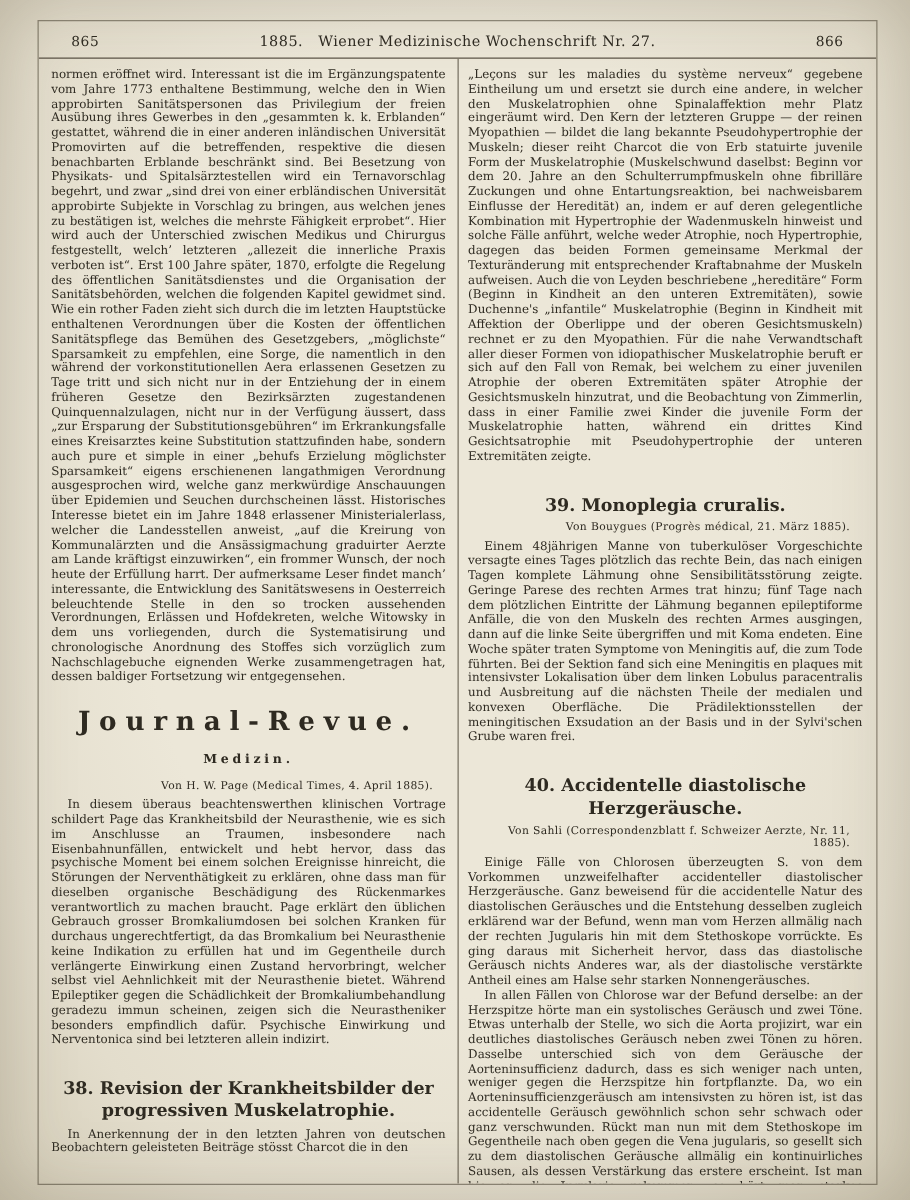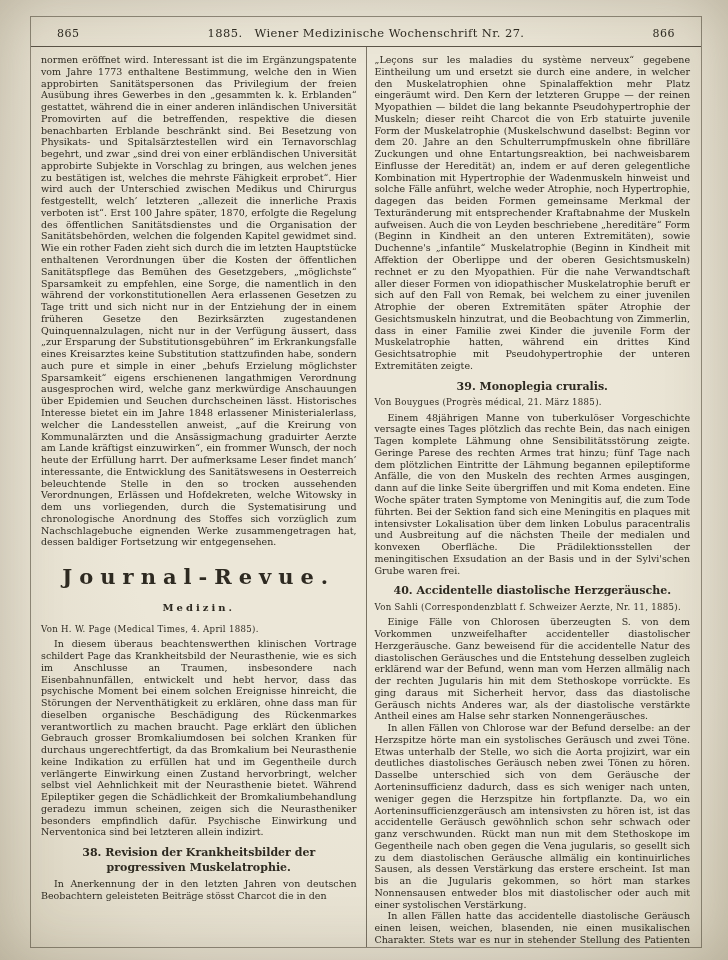--- a/index.html
+++ b/index.html
@@ -68,29 +68,29 @@
     text-align: center;
     font-weight: bold;
     font-size: 10px;
     letter-spacing: 3px;
     margin: 0 0 9px 0;
     text-indent: 0;
   }
   .art-title {
     text-align: center;
     font-weight: bold;
-    font-size: 11px;
+    font-size: 14px;
     line-height: 1.3;
-    margin: 8px 4px 3px 4px;
+    margin: 24px 4px 3px 4px;
     text-indent: 0;
   }
   .art-byline {
-    text-align: left;
+    text-align: right;
     font-size: 8.6px;
-    margin: 0 0 4px 0;
+    margin: 0 10px 4px 0;
     text-indent: 0;
     letter-spacing: 0.3px;
   }
   .article { margin: 0; }
 </style>
 </head>
 <body>
 
 <div class="page">
   <div class="frame">

